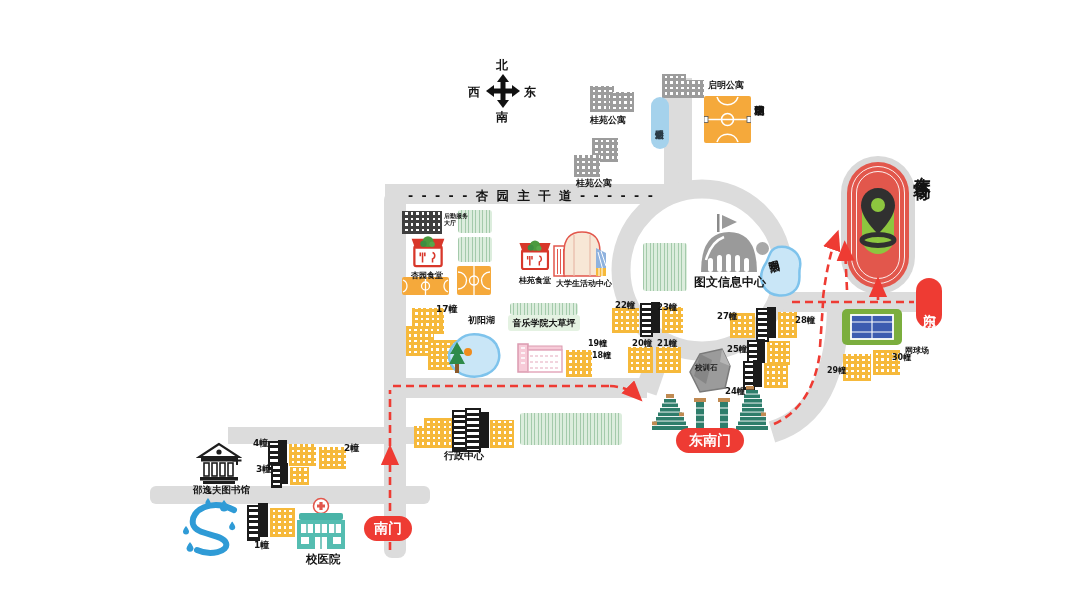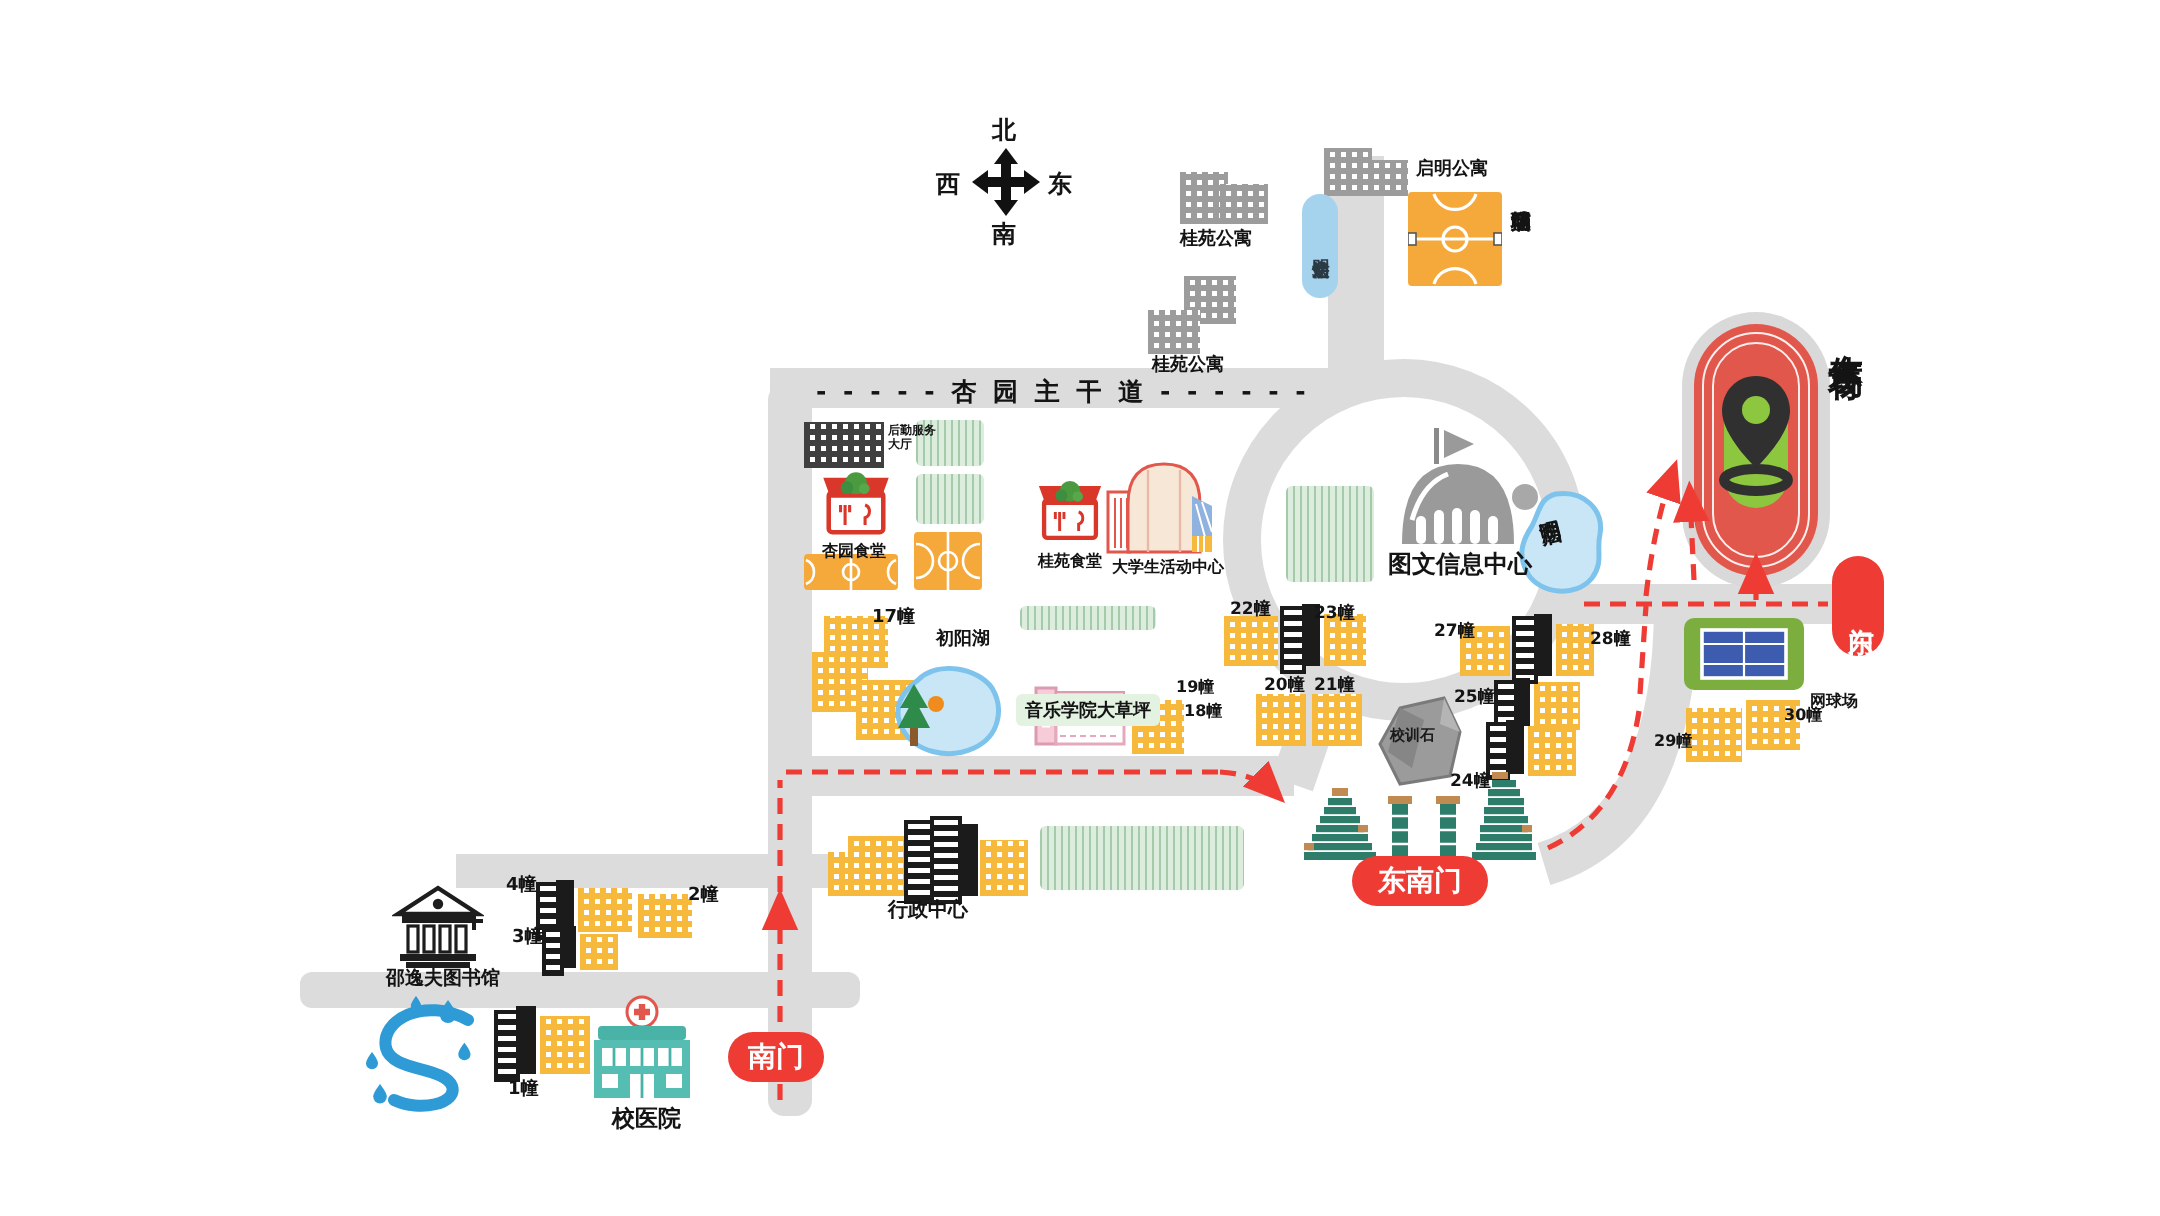--- a/index.html
+++ b/index.html
@@ -268,21 +268,21 @@
   </svg>
   <div class="abs" style="left:464px;top:348px;width:8px;height:8px;border-radius:50%;background:#F08C1E;z-index:7;"></div>
   <svg class="icon" width="18" height="32" style="left:448px;top:342px;z-index:7;">
     <polygon points="9,0 2,12 16,12" fill="#2E8B4A"></polygon>
     <polygon points="9,7 1,22 17,22" fill="#2E8B4A"></polygon>
     <rect x="7" y="22" width="4" height="9" fill="#8B5A2B"></rect>
   </svg>
 
   <div class="grass" style="left:510px;top:303px;width:68px;height:12px;"></div>
   <div class="abs" style="left:508px;top:315px;width:72px;height:16px;background:#E4F2E2;border-radius:3px;z-index:9;
-              display:flex;align-items:center;justify-content:center;margin-top:32px;">
+              display:flex;align-items:center;justify-content:center;">
     <span style="font-size:9px;font-weight:700;color:#141414;white-space:nowrap;">音乐学院大草坪</span>
   </div>
   <svg class="icon" width="48" height="38" style="left:516px;top:336px;">
     <rect x="2" y="8" width="10" height="28" fill="#F7CBD8" stroke="#DB9BB0" stroke-width="1.5"></rect>
     <path d="M5 12 h4 M5 17 h4 M5 22 h4 M5 27 h4" stroke="#fff" stroke-width="1.6"></path>
     <rect x="12" y="10" width="34" height="4" fill="#F7CBD8" stroke="#DB9BB0" stroke-width="1"></rect>
     <rect x="12" y="14" width="34" height="22" fill="#fff" stroke="#E4A9BD" stroke-width="1.5"></rect>
     <path d="M14 20 H44 M14 26 H44 M14 32 H44" stroke="#E4A9BD" stroke-width="1" stroke-dasharray="3 2"></path>
   </svg>
   <div class="lb" style="left:588px;top:339px;font-size:8px;">19幢</div>

